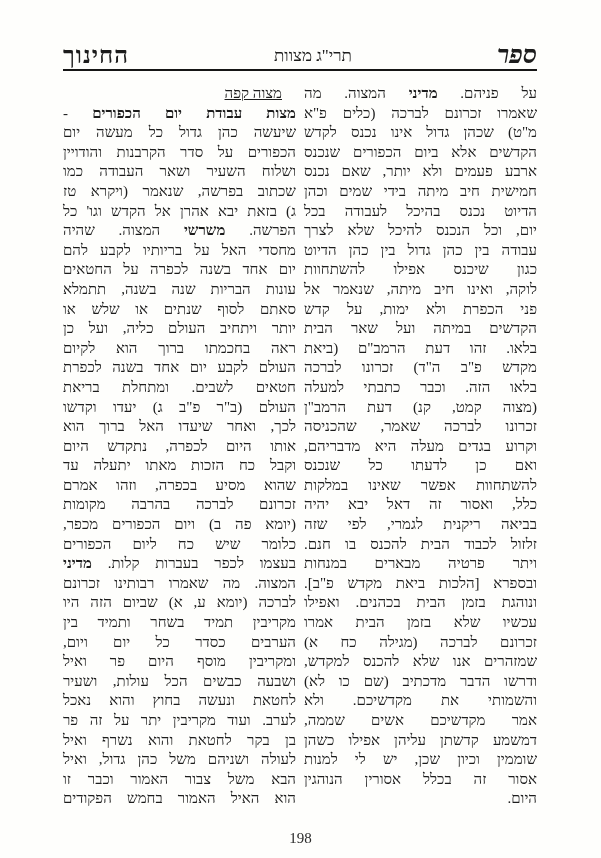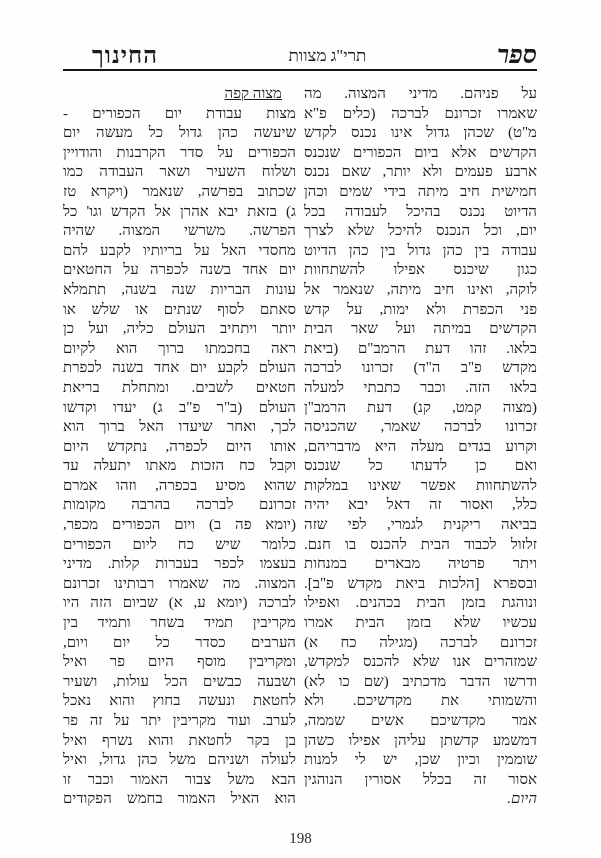--- a/index.html
+++ b/index.html
@@ -17,21 +17,21 @@
     top:42px;left:63px;width:474px;
     direction:rtl;
     display:flex;
     justify-content:space-between;
     align-items:flex-end;
     border-bottom:2px solid #161616;
     padding-bottom:1px;
   }
   .header .t-sefer{font-weight:bold;font-size:25px;line-height:26px;font-style:italic;}
   .header .t-center{font-size:17px;line-height:22px;padding-bottom:1px;}
-  .header .t-chinuch{font-weight:bold;font-size:24px;line-height:26px;letter-spacing:1px;margin-left:29px;}
+  .header .t-chinuch{font-weight:bold;font-size:24px;line-height:26px;letter-spacing:1px;}
   .main{
     position:absolute;
     top:84px;left:63px;width:474px;
     direction:rtl;
     display:flex;
     gap:8px;
   }
   .col{width:233px;}
   .line{
     font-size:15px;
@@ -40,23 +40,22 @@
     text-align-last:justify;
     white-space:nowrap;
   }
   .line.heading{
     text-align-last:right;
     text-decoration:underline;
     padding-right:14px;
   }
   .line.end{
     text-align-last:right;
-    font-style:italic;
   }
-  .b{font-weight:normal;}
+  .b{font-weight:bold;}
   .page-number{
     position:absolute;
     left:0;right:0;bottom:11px;
     text-align:center;
     font-size:15px;
     color:#2a2a2a;
   }
 </style>
 </head>
 <body>

